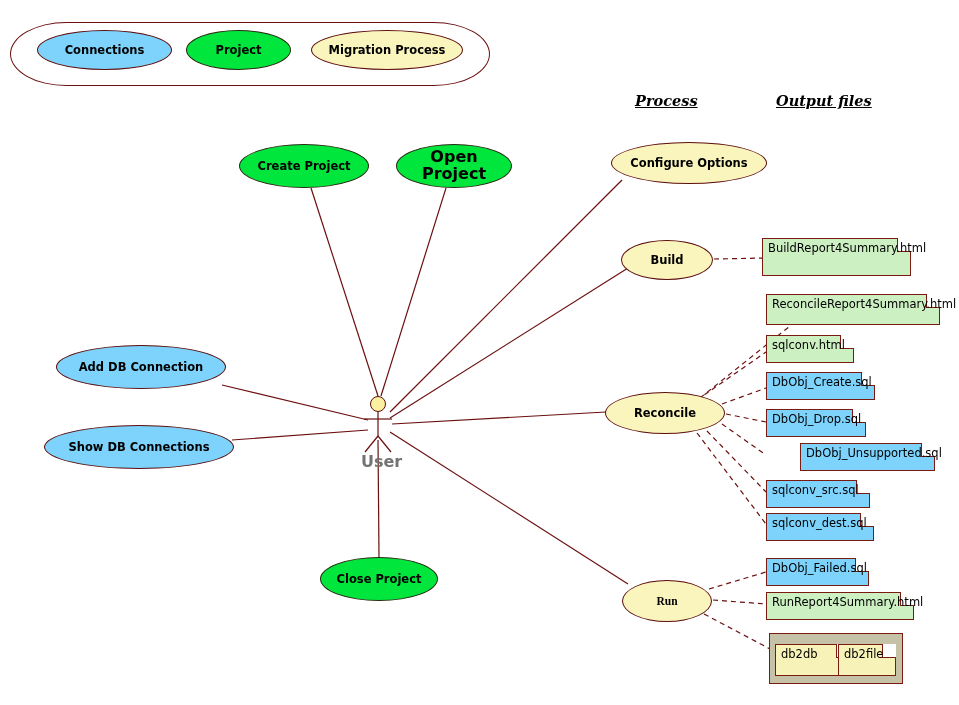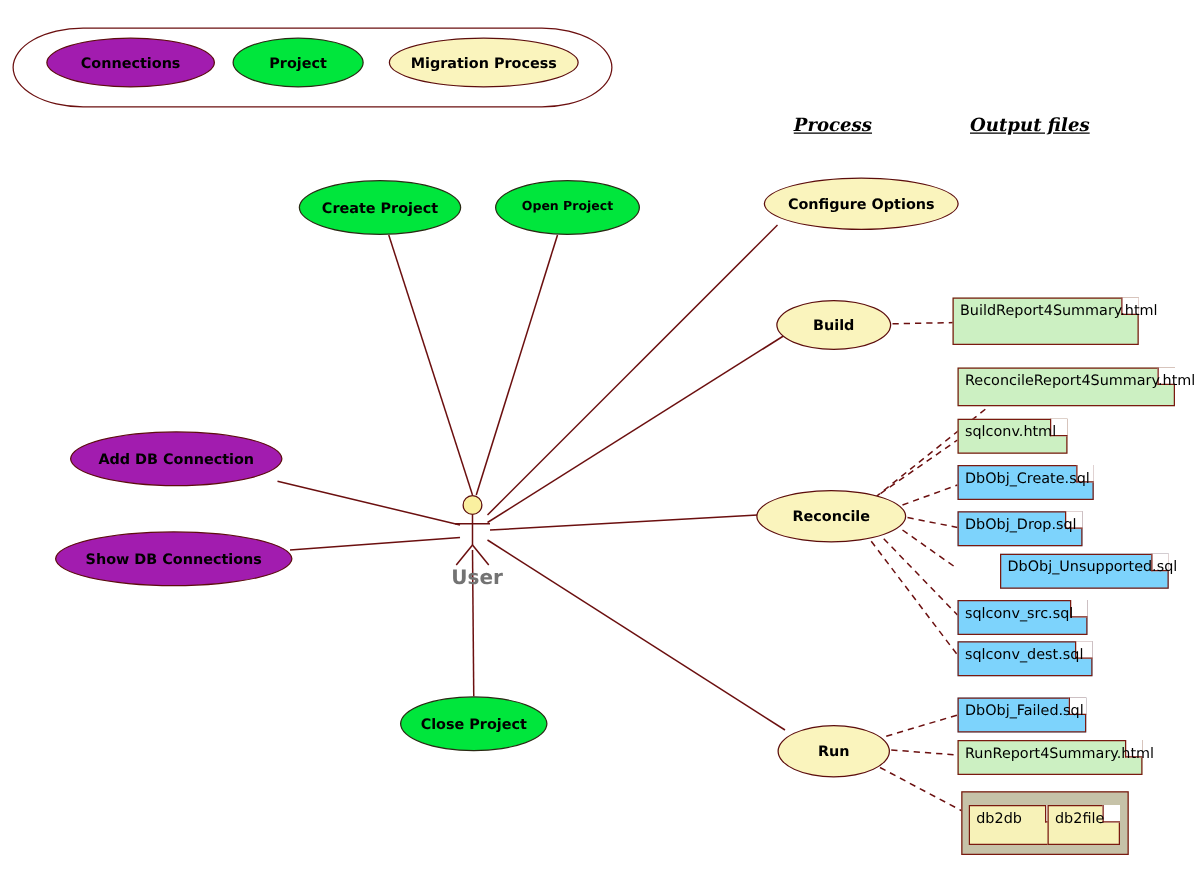--- a/index.html
+++ b/index.html
@@ -24,21 +24,21 @@
     position:absolute;
     border:1.3px solid #5c0d0d;
     border-radius:50%;
     display:flex;align-items:center;justify-content:center;
     text-align:center;
     font-weight:bold;
     color:#000;
     box-sizing:border-box;
     line-height:1.05;
   }
-  .uc.cyan{background:#a21caf;}
+  .uc.cyan{background:#7dd3fc;}
   .uc.green{background:#00e63c;border-color:#2a2a14;}
   .uc.yellow{background:#faf4bd;}
 
   
   .doc{
     position:absolute;
     box-sizing:border-box;
     border:1.3px solid #7a1a10;
     display:block;
     color:#000;
@@ -143,36 +143,36 @@
   <div id="usecases">
       <div class="uc cyan" style="left: 56px; top: 345px; width: 170px; height: 44px; font-size: 11.5px;">
         <span>Add DB Connection</span>
       </div>
       <div class="uc cyan" style="left: 44px; top: 425px; width: 190px; height: 44px; font-size: 11.5px;">
         <span>Show DB Connections</span>
       </div>
       <div class="uc green" style="left: 239px; top: 144px; width: 130px; height: 44px; font-size: 11.5px;">
         <span>Create Project</span>
       </div>
-      <div class="uc green" style="left: 396px; top: 144px; width: 116px; height: 44px; font-size: 10px;">
+      <div class="uc green" style="left: 396px; top: 144px; width: 116px; height: 44px; font-size: 16px;">
         <span>Open Project</span>
       </div>
       <div class="uc green" style="left: 320px; top: 557px; width: 118px; height: 44px; font-size: 11.5px;">
         <span>Close Project</span>
       </div>
       <div class="uc yellow" style="left: 611px; top: 142px; width: 156px; height: 42px; font-size: 11.5px;">
         <span>Configure Options</span>
       </div>
       <div class="uc yellow" style="left: 621px; top: 240px; width: 92px; height: 40px; font-size: 11.5px;">
         <span>Build</span>
       </div>
       <div class="uc yellow" style="left: 605px; top: 392px; width: 120px; height: 42px; font-size: 11.5px;">
         <span>Reconcile</span>
       </div>
-      <div class="uc yellow" style="left: 622px; top: 580px; width: 90px; height: 42px; font-size: 11.5px;">
+      <div class="uc yellow" style="left: 622px; top: 580px; width: 90px; height: 42px; font-size: 11.5px; font-family: Liberation Serif, serif;">
         <span>Run</span>
       </div>
     </div>
   <div id="docs">
       <div class="doc green" style="left: 762px; top: 238px; width: 149px; height: 38px;">
         <div class="fold"></div>
         <div class="lbl">BuildReport4Summary.html</div>
       </div>
       <div class="doc green" style="left: 766px; top: 294px; width: 174px; height: 31px;">
         <div class="fold"></div>

